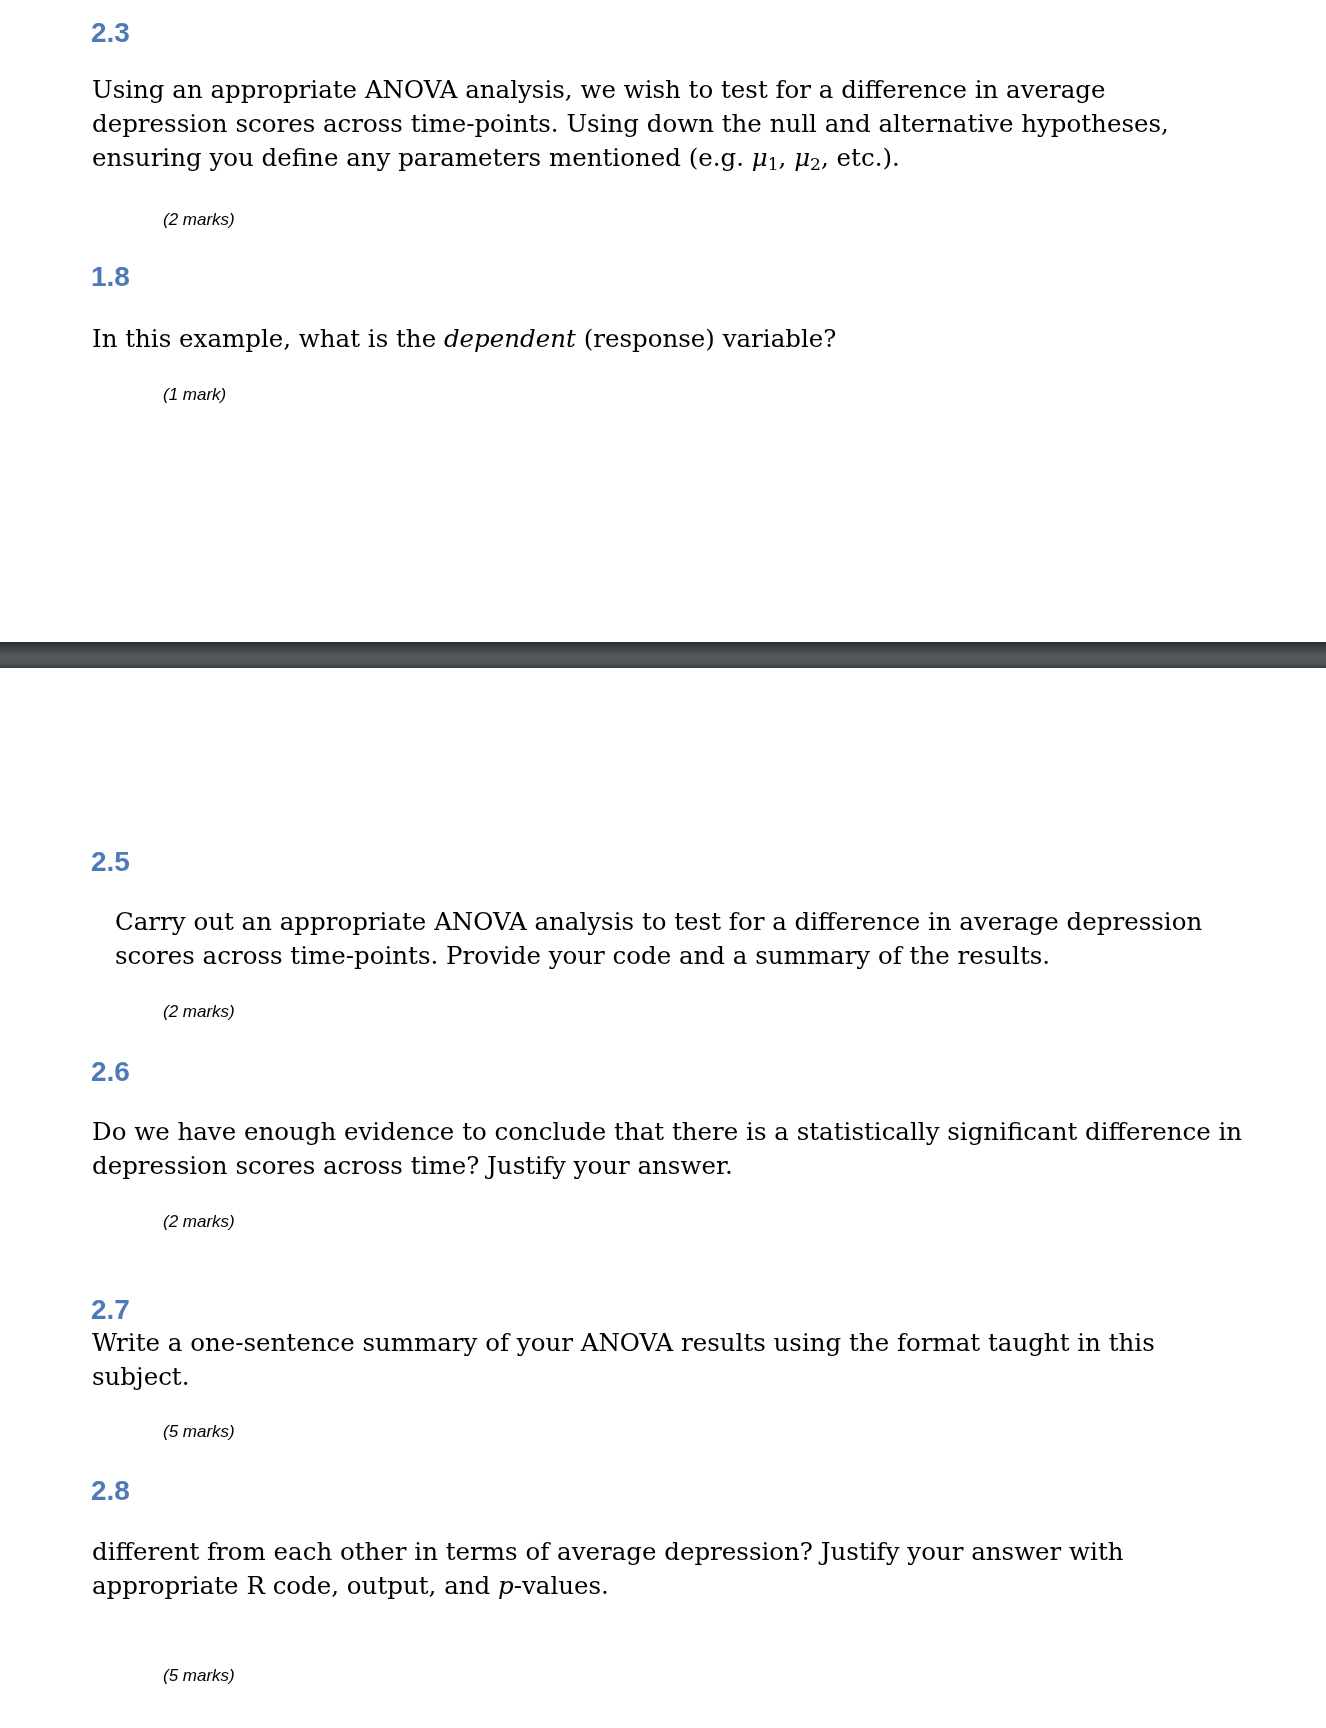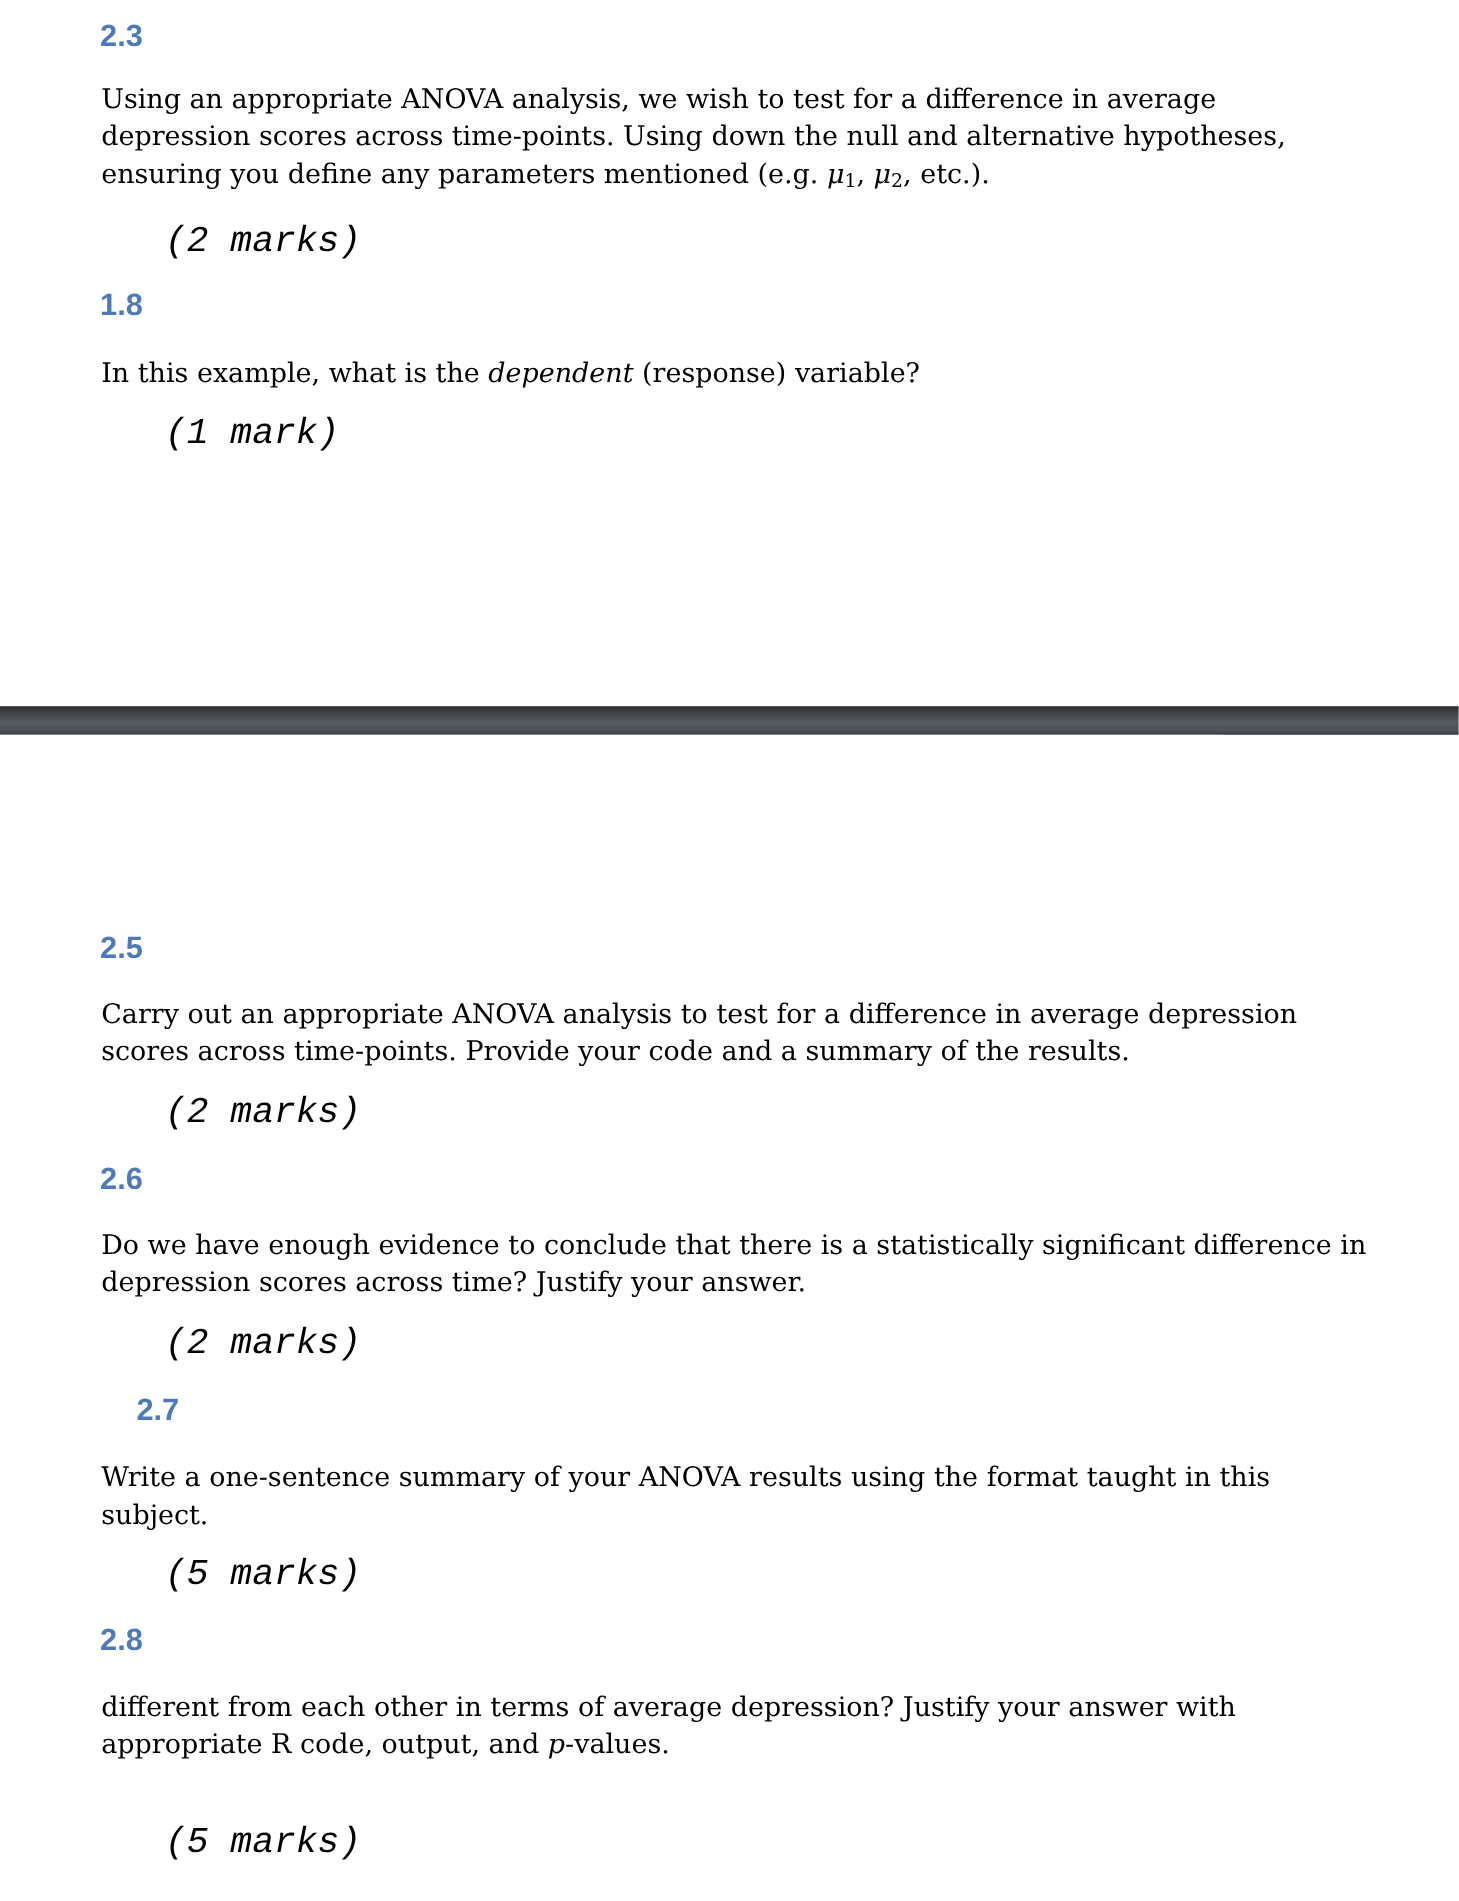--- a/index.html
+++ b/index.html
@@ -10,23 +10,23 @@
     font-family:"Liberation Sans", sans-serif; font-weight:bold;
     font-size:28px; line-height:28px; color:#4f7ab8; margin:0;
   }
   .para {
     position:absolute; left:92px; margin:0;
     font-family:"DejaVu Serif", serif; font-size:24.5px; line-height:34px;
     color:#000000; white-space:nowrap;
   }
   .para .line { display:block; }
   .marks {
-    position:absolute; left:150px; margin:0;
-    font-family:Liberation Mono, monospace; font-style:italic;
-    font-size:33px; line-height:34px; color:#000000;
+    position:absolute; left:163px; margin:0;
+    font-family:Liberation Sans, sans-serif; font-style:italic;
+    font-size:17px; line-height:34px; color:#000000;
   }
   .em { font-style:italic; }
   .math { font-style:italic; }
   .math sub { font-style:normal; font-size:0.7em; vertical-align:-0.25em; }
   .page-divider {
     position:absolute; left:0; top:642px; width:1326px; height:26px;
     background:linear-gradient(to bottom, #2c2d2f 0%, #44484b 30%, #545a5e 55%, #4d5256 85%, #3a3c3f 100%);
   }
 </style>
 </head>
@@ -47,34 +47,34 @@
     <span class="line"><span>In this example, what is the </span><span class="em">dependent</span><span> (response) variable?</span></span>
   </p>
   <p class="marks" style="top:378px;">(1 mark)</p>
 </div>
 
 <div class="page-divider"></div>
 
 <div class="page" style="top:668px;height:1060px;">
 
   <h3 class="heading" style="top:180px;">2.5</h3>
-  <p class="para" style="top:237px;">
+  <p class="para" style="top:237px;margin-left:23px;">
     <span class="line">Carry out an appropriate ANOVA analysis to test for a difference in average depression</span>
     <span class="line">scores across time-points. Provide your code and a summary of the results.</span>
   </p>
   <p class="marks" style="top:327px;">(2 marks)</p>
 
   <h3 class="heading" style="top:390px;">2.6</h3>
   <p class="para" style="top:447px;">
     <span class="line">Do we have enough evidence to conclude that there is a statistically significant difference in</span>
     <span class="line">depression scores across time? Justify your answer.</span>
   </p>
   <p class="marks" style="top:537px;">(2 marks)</p>
 
-  <h3 class="heading" style="top:600px;margin-left:33px;">2.7</h3>
+  <h3 class="heading" style="top:628px;">2.7</h3>
   <p class="para" style="top:658px;">
     <span class="line">Write a one-sentence summary of your ANOVA results using the format taught in this</span>
     <span class="line">subject.</span>
   </p>
   <p class="marks" style="top:747px;">(5 marks)</p>
 
   <h3 class="heading" style="top:809px;">2.8</h3>
   <p class="para" style="top:867px;">
     <span class="line">different from each other in terms of average depression? Justify your answer with</span>
     <span class="line"><span>appropriate R code, output, and </span><span class="math">p</span><span>-values.</span></span>

